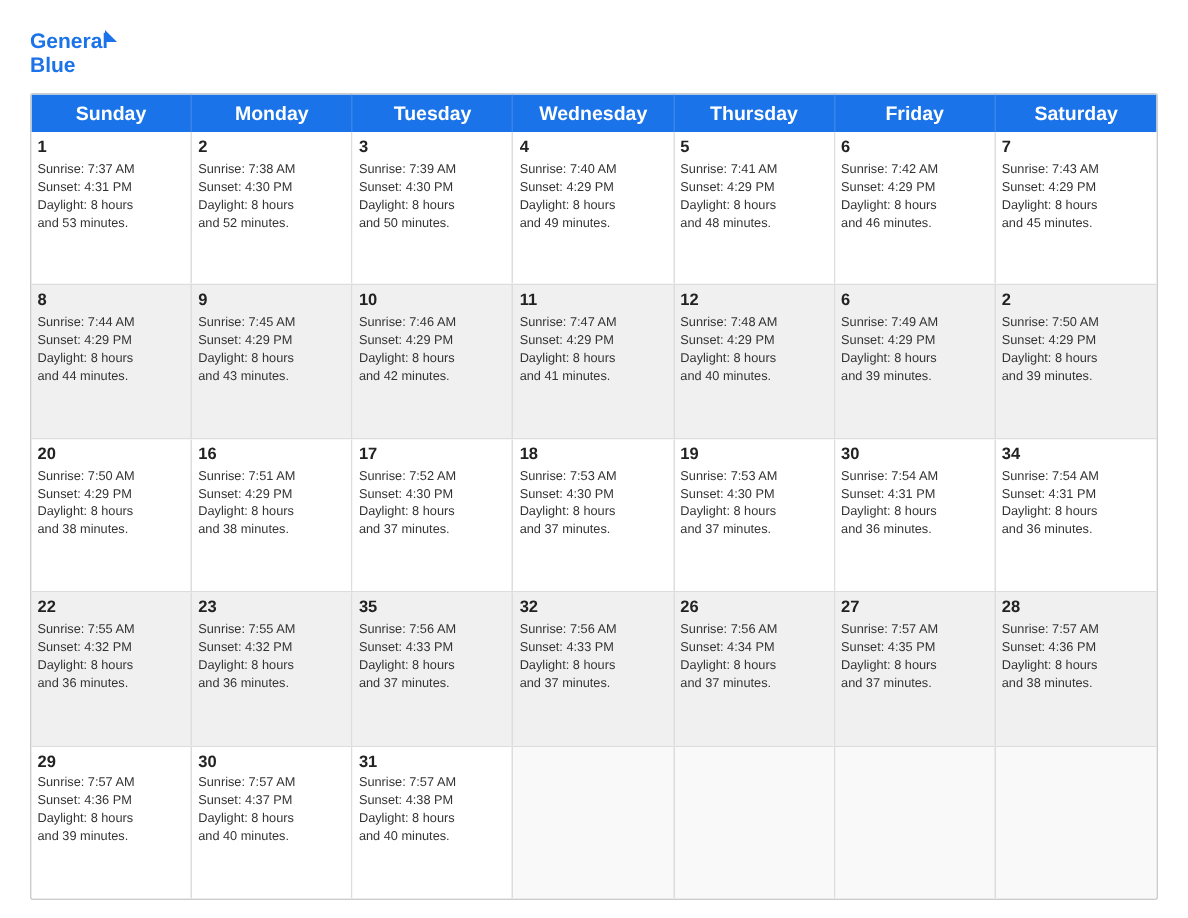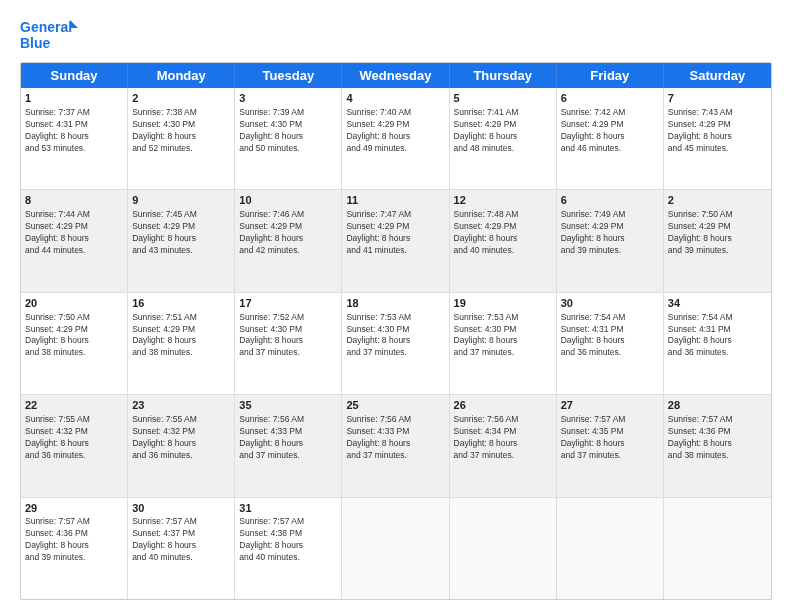--- a/index.html
+++ b/index.html
@@ -227,21 +227,21 @@
           </div>
           <div class="cal-cell shaded">
             <span class="day-num">23</span>
             <div class="cell-text">Sunrise: 7:55 AM<br>Sunset: 4:32 PM<br>Daylight: 8 hours<br>and 36 minutes.</div>
           </div>
           <div class="cal-cell shaded">
             <span class="day-num">35</span>
             <div class="cell-text">Sunrise: 7:56 AM<br>Sunset: 4:33 PM<br>Daylight: 8 hours<br>and 37 minutes.</div>
           </div>
           <div class="cal-cell shaded">
-            <span class="day-num">25</span>
+            <span class="day-num">32</span>
             <div class="cell-text">Sunrise: 7:56 AM<br>Sunset: 4:33 PM<br>Daylight: 8 hours<br>and 37 minutes.</div>
           </div>
           <div class="cal-cell shaded">
             <span class="day-num">26</span>
             <div class="cell-text">Sunrise: 7:56 AM<br>Sunset: 4:34 PM<br>Daylight: 8 hours<br>and 37 minutes.</div>
           </div>
           <div class="cal-cell shaded">
             <span class="day-num">27</span>
             <div class="cell-text">Sunrise: 7:57 AM<br>Sunset: 4:35 PM<br>Daylight: 8 hours<br>and 37 minutes.</div>
           </div>

